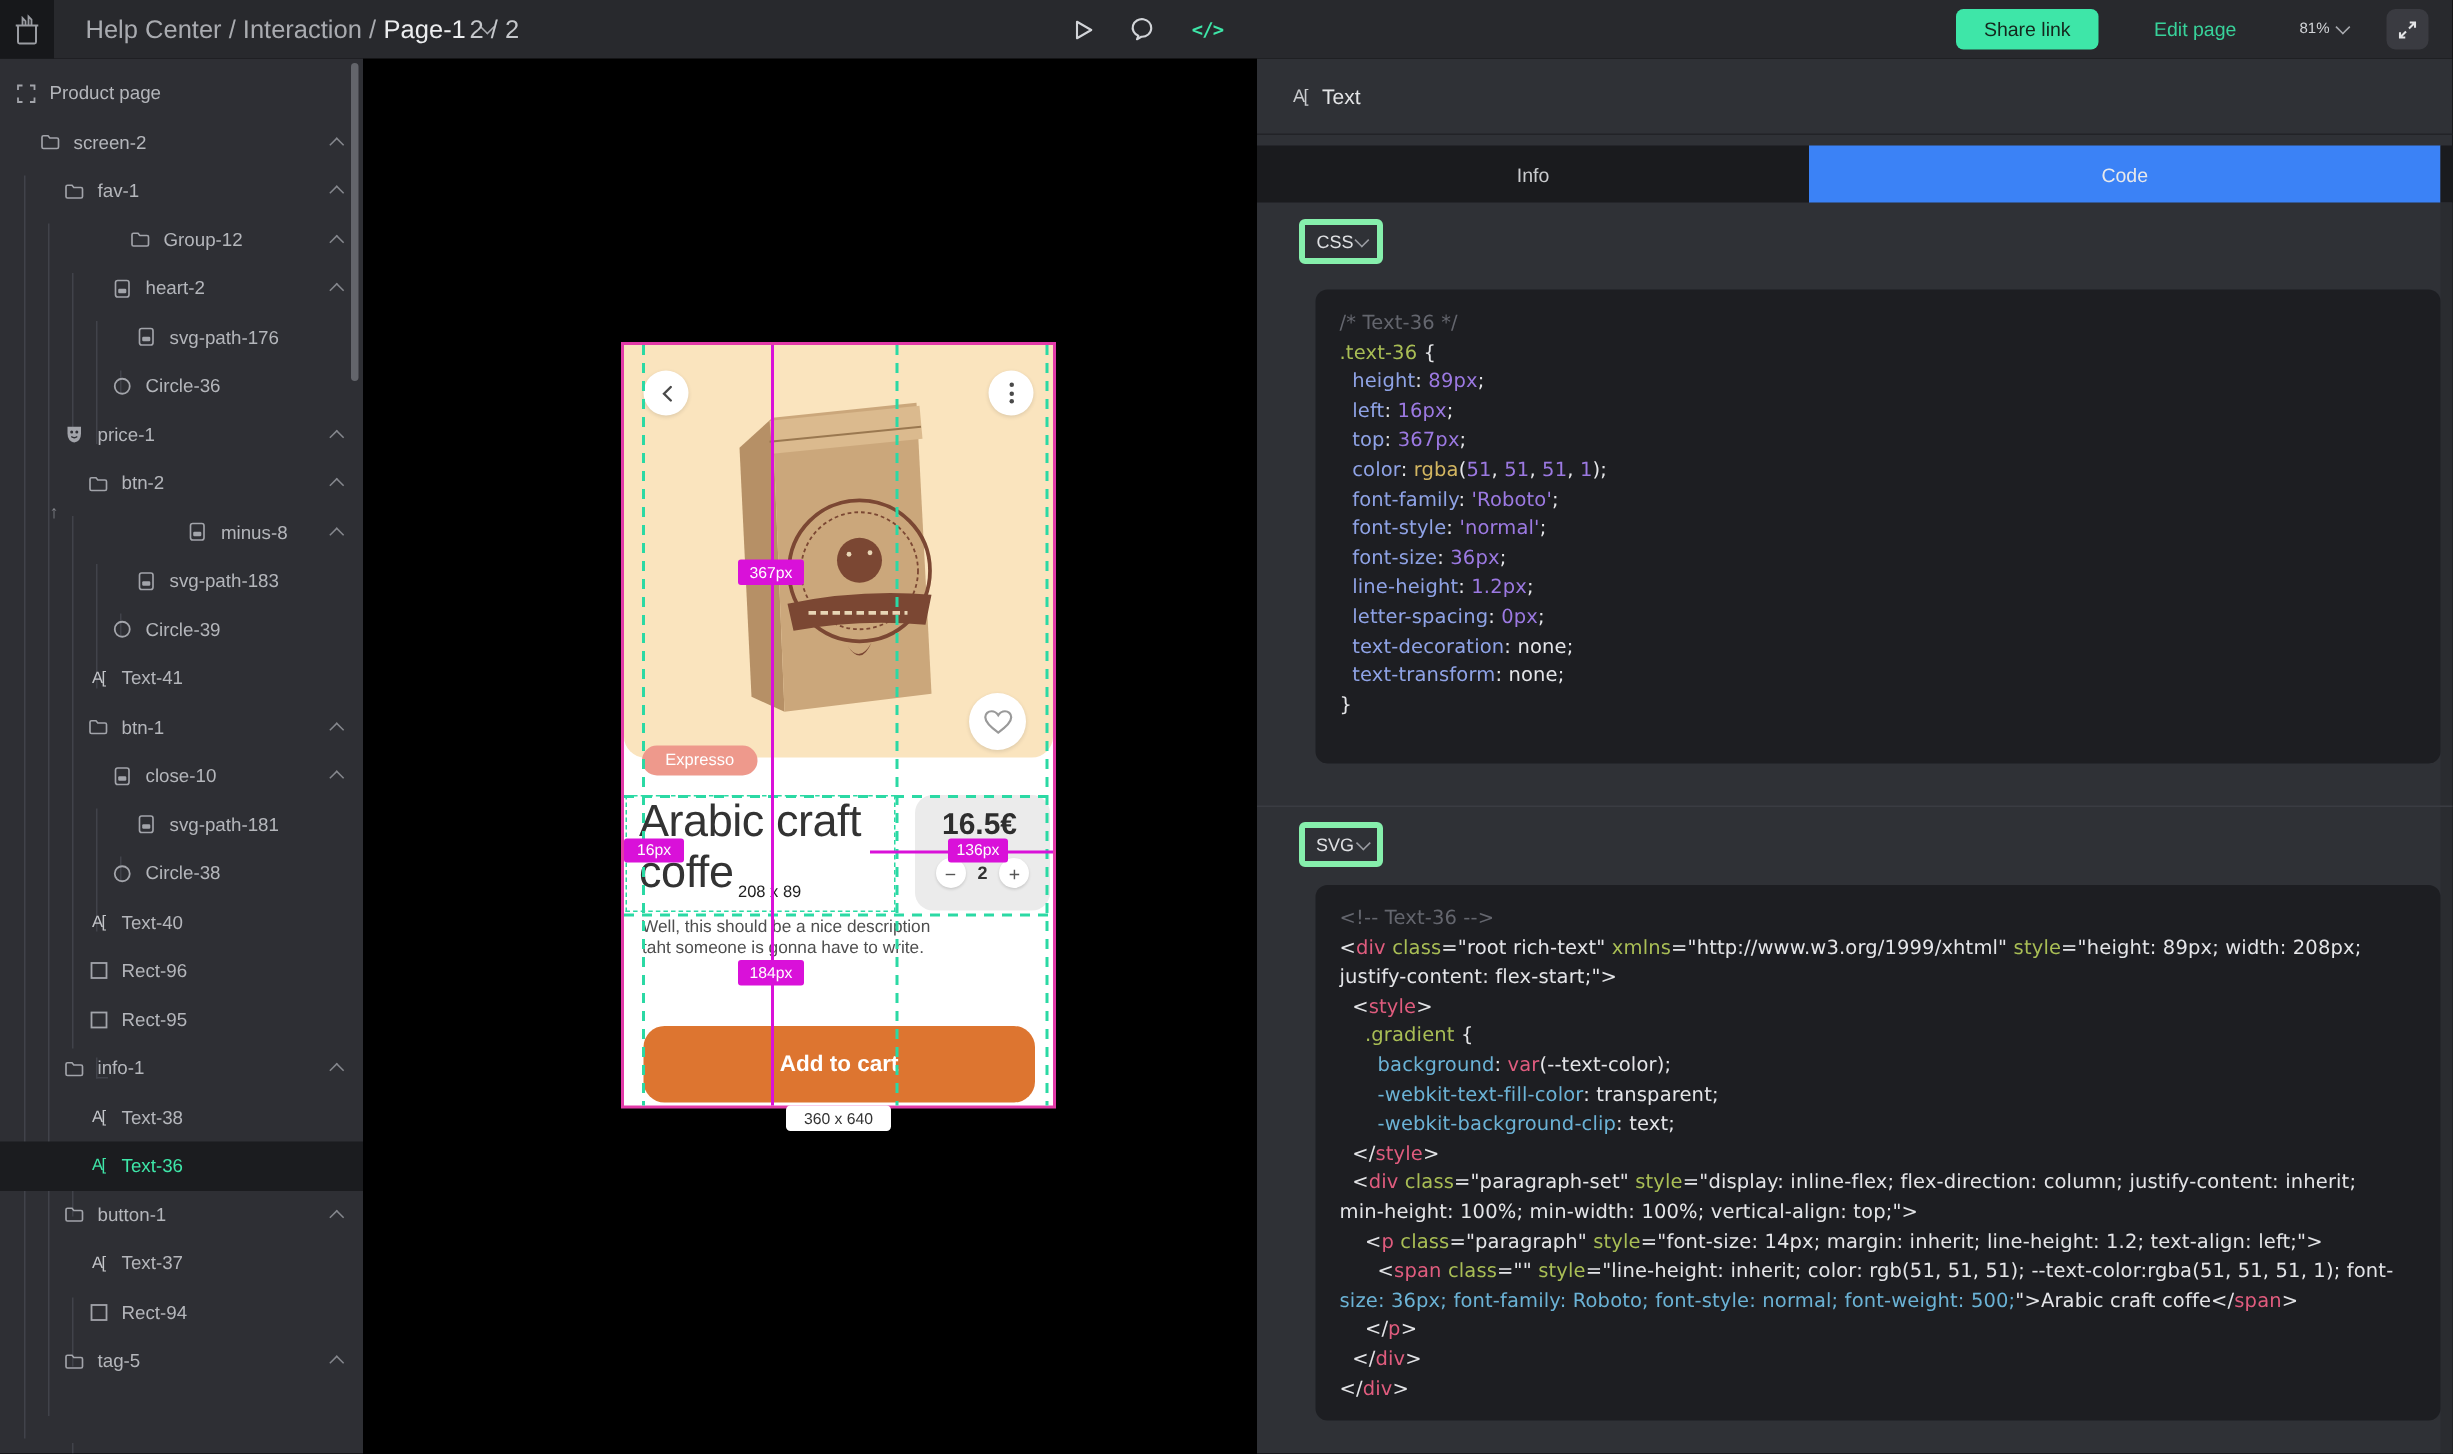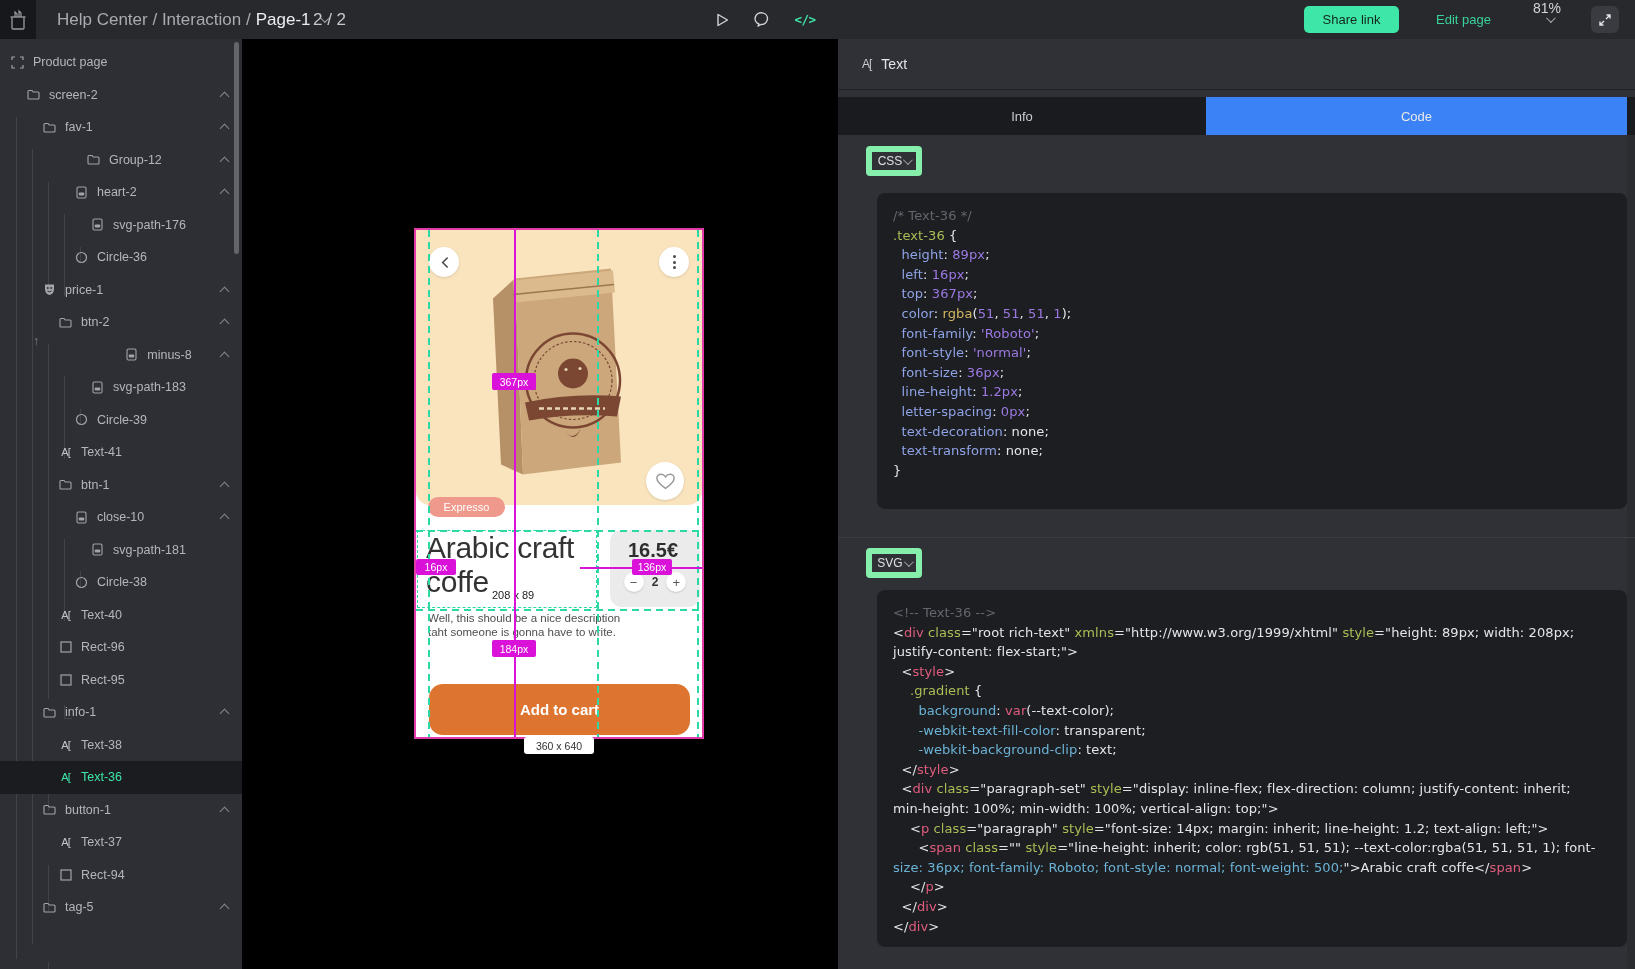--- a/index.html
+++ b/index.html
@@ -11,21 +11,21 @@
   #logo-tile{position:absolute;left:0;top:0;width:36px;height:39px;background:#17181B;display:flex;align-items:center;justify-content:center;}
   .tb-text{position:absolute;top:0;height:39px;display:flex;align-items:center;font-size:17px;color:#A9ABB0;text-align:right;}
   #breadcrumb{left:57px;gap:5px;}
   #breadcrumb .cur{color:#ECEDEF;font-weight:500;}
   #page-counter{left:313px;color:#C5C7CB;}
   .chev-down{display:inline-block;width:7px;height:7px;border-right:1.5px solid #A9ABB0;border-bottom:1.5px solid #A9ABB0;transform:rotate(45deg) translateY(-2px);margin-left:4px;}
   .tb-icon{position:absolute;top:0;height:39px;display:flex;align-items:center;justify-content:center;width:26px;}
   #share-btn{position:absolute;left:1304px;top:6px;width:95px;height:27px;background:#3EE6A8;border-radius:5px;
      display:flex;align-items:center;justify-content:center;font-size:13px;font-weight:500;color:#14271D;cursor:pointer;}
   #edit-page{position:absolute;left:1436px;top:0;height:39px;display:flex;align-items:center;font-size:13px;color:#38D29A;cursor:pointer;}
-  #zoom-ctl{position:absolute;left:1533px;top:0;height:39px;display:flex;align-items:center;font-size:14px;color:#D2D4D8;cursor:pointer;flex-direction:column;}
+  #zoom-ctl{position:absolute;left:1533px;top:0;height:39px;display:flex;align-items:center;font-size:10px;color:#D2D4D8;cursor:pointer;}
   #expand-btn{position:absolute;left:1591px;top:6px;width:28px;height:27px;background:#3A3B41;border-radius:6px;display:flex;align-items:center;justify-content:center;cursor:pointer;}
   #code-toggle{color:#3EE6A8;font-weight:700;font-size:12.5px;letter-spacing:-.5px;font-family:"DejaVu Sans Mono",monospace;}
 
   
   #sidebar{position:absolute;left:0;top:39px;width:242px;height:930px;background:#2E2F34;overflow:hidden;z-index:30;}
   .guide{position:absolute;width:1px;background:#41434A;}
   .trow{position:relative;height:32.5px;display:flex;align-items:center;font-size:12.5px;color:#B4B6BB;cursor:pointer;white-space:nowrap;}
   .trow.sel{background:#1B1C1F;color:#3EE6A8;}
   .ticn{width:15px;display:inline-flex;justify-content:center;margin-right:8px;flex:none;}
   .ticn svg{display:block;}
@@ -76,21 +76,21 @@
   #inspector{position:absolute;left:838px;top:39px;width:797px;height:930px;background:#2F3136;z-index:30;}
   #insp-header{position:absolute;left:0;top:0;width:797px;height:51px;border-bottom:1px solid #222327;display:flex;align-items:center;}
   #insp-ticon{margin-left:24px;font-size:12px;color:#C8CACD;letter-spacing:-1px;}
   #insp-title{margin-left:10px;font-size:14px;color:#E3E4E6;}
   #tabs{position:absolute;left:0;top:58px;width:797px;height:38px;display:flex;}
   .tab{height:38px;display:flex;align-items:center;justify-content:center;font-size:13px;cursor:pointer;}
   #tab-info{width:368px;background:#1A1B1E;color:#C9CBCE;}
   #tab-code{width:421px;background:#3b82f6;color:#E8E9EB;}
   #tab-gutter{width:8px;background:#1A1B1E;}
   #right-gutter{position:absolute;left:789px;top:96px;width:8px;height:834px;background:#2A2C30;}
-  .sel-box{position:absolute;left:28px;width:56px;height:30px;border:6px solid #86efac;border-radius:4px;
+  .sel-box{position:absolute;left:28px;width:56px;height:30px;border:4px solid #86efac;border-radius:4px;
      display:flex;align-items:center;justify-content:center;gap:1px;font-size:12px;color:#DFE0E3;cursor:pointer;}
   .sel-box .chev-down{border-color:#9B9DA3;margin-left:0;}
   #css-select{top:107px;}
   #svg-select{top:509px;}
   .code-block{position:absolute;left:39px;width:750px;background:#1D1E22;border-radius:8px;padding:13px 16px;overflow:hidden;}
   #css-block{top:154px;height:316px;}
   #svg-block{top:551px;height:357px;}
   #divider{position:absolute;left:0;top:498px;width:797px;height:1px;background:#3A3C42;}
   .cl{white-space:pre;font-family:"DejaVu Sans",sans-serif;font-size:13px;line-height:19.6px;letter-spacing:.1px;}
   .tk-c{color:#64666E;} .tk-sel{color:#A9BE55;} .tk-prop{color:#8FA3E6;}

